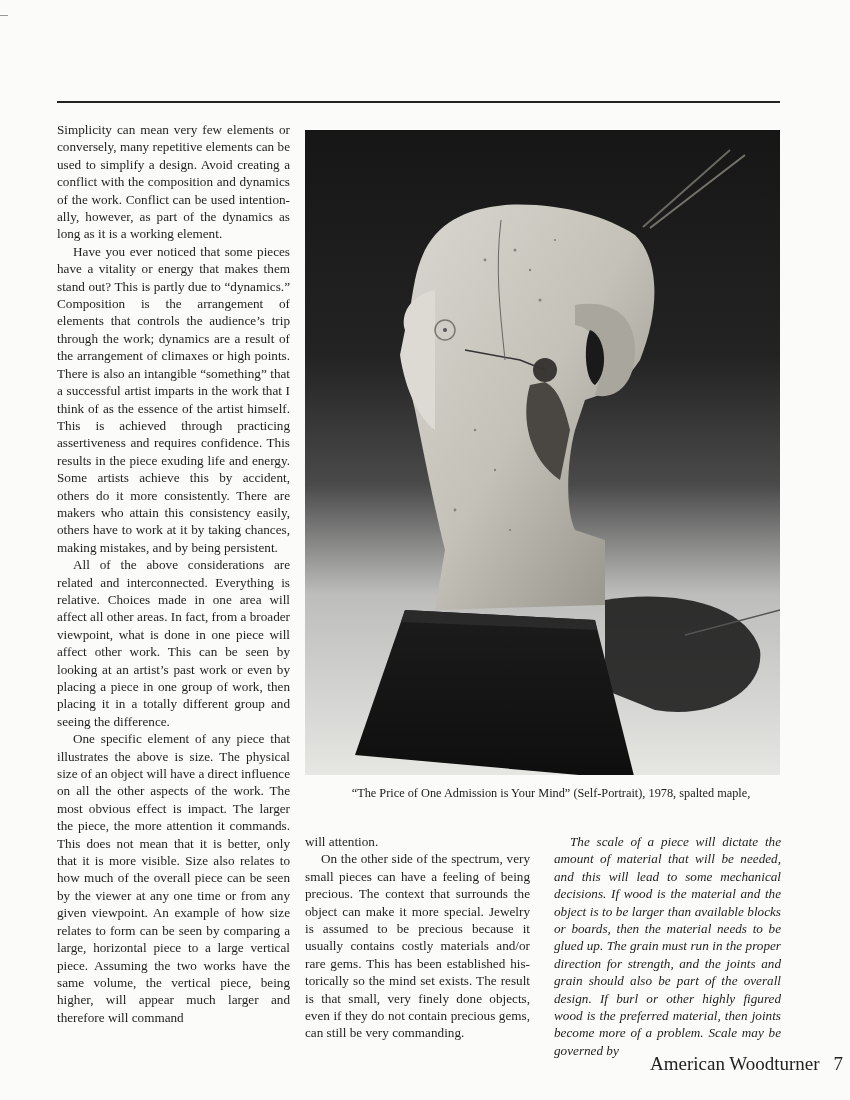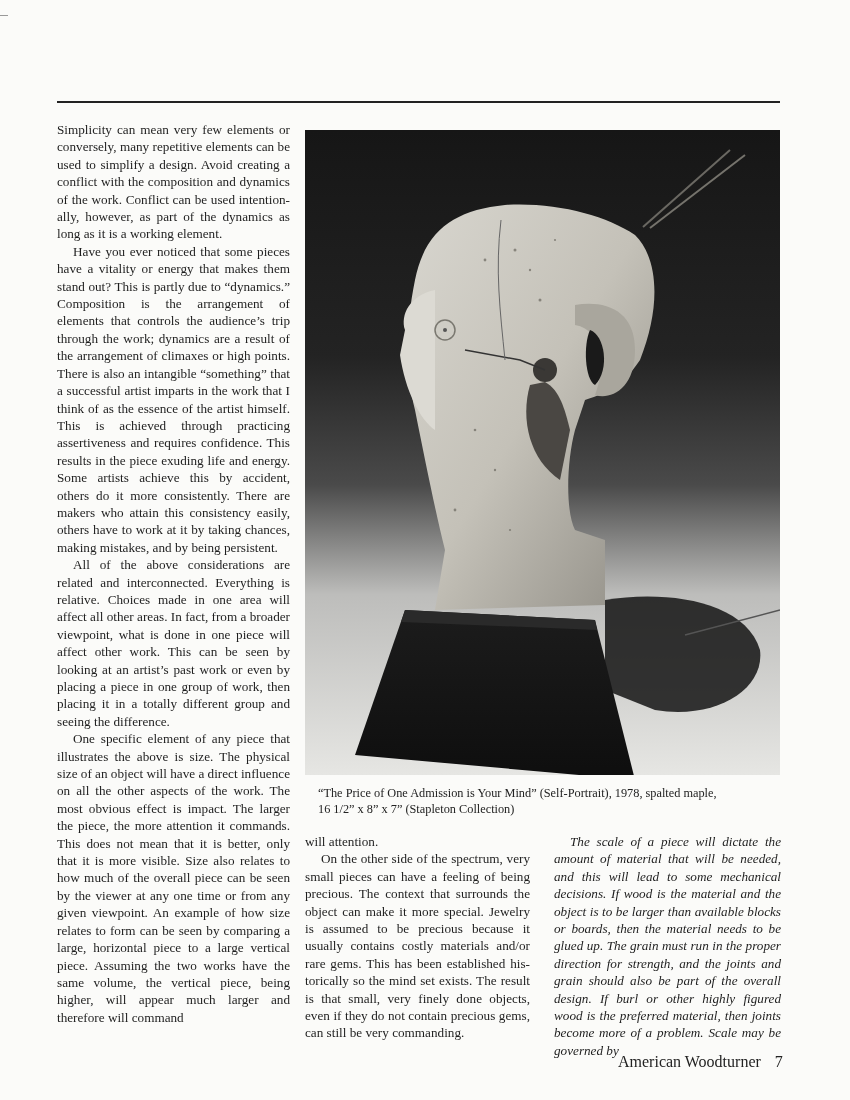--- a/index.html
+++ b/index.html
@@ -29,25 +29,25 @@
 
   .photo {
     position: absolute; left: 305px; top: 130px; width: 475px; height: 645px;
     overflow: hidden;
     background: linear-gradient(180deg, #161616 0%, #232323 35%, #4a4a4a 55%, #bdbdbb 72%, #e6e6e3 100%);
   }
   .photo svg { position: absolute; left: 0; top: 0; }
 
   .caption {
     position: absolute; left: 318px; top: 786px; width: 466px;
-    font-size: 12.3px; line-height: 15.6px; color: #222;
+    font-size: 12.3px; line-height: 15.6px; color: #222; text-align: center;
   }
   .folio {
-    position: absolute; left: 618px; top: 1053px;
-    font-size: 16px; color: #222; white-space: pre;
+    position: absolute; left: 650px; top: 1053px;
+    font-size: 19px; color: #222; white-space: pre;
   }
   .folio .num { margin-left: 14px; }
 </style>
 </head>
 <body>
 
 <div class="corner-mark"></div>
 <div class="top-rule"></div>
 
 <div id="col-left" class="col">
@@ -104,21 +104,20 @@
         <circle cx="205" cy="400" r="1.1"></circle>
     </g>
 
     <line x1="338" y1="97" x2="425" y2="20" stroke="#6a6862" stroke-width="2"></line>
     <line x1="345" y1="98" x2="440" y2="25" stroke="#75736c" stroke-width="2"></line>
   </svg>
 </div>
 
 <div class="caption">
   <div>“The Price of One Admission is Your Mind” (Self-Portrait), 1978, spalted maple,</div>
-  <div>16 1/2” x 8” x 7” (Stapleton Collection)</div>
 </div>
 
 <div id="col-mid" class="col">
   <p class="noindent">will attention.</p>
   <p>On the other side of the spectrum, very small pieces can have a feeling of being precious. The context that surrounds the object can make it more special. Jewelry is assumed to be precious because it usually con­tains costly materials and/or rare gems. This has been established his­torically so the mind set exists. The result is that small, very finely done objects, even if they do not contain precious gems, can still be very com­manding.</p>
 </div>
 
 <div id="col-right" class="col">
   <p>The scale of a piece will dictate the amount of material that will be needed, and this will lead to some mechanical decisions. If wood is the material and the object is to be larger than available blocks or boards, then the material needs to be glued up. The grain must run in the proper direction for strength, and the joints and grain should also be part of the overall design. If burl or other highly figured wood is the preferred mate­rial, then joints become more of a problem. Scale may be governed by</p>
 </div>

